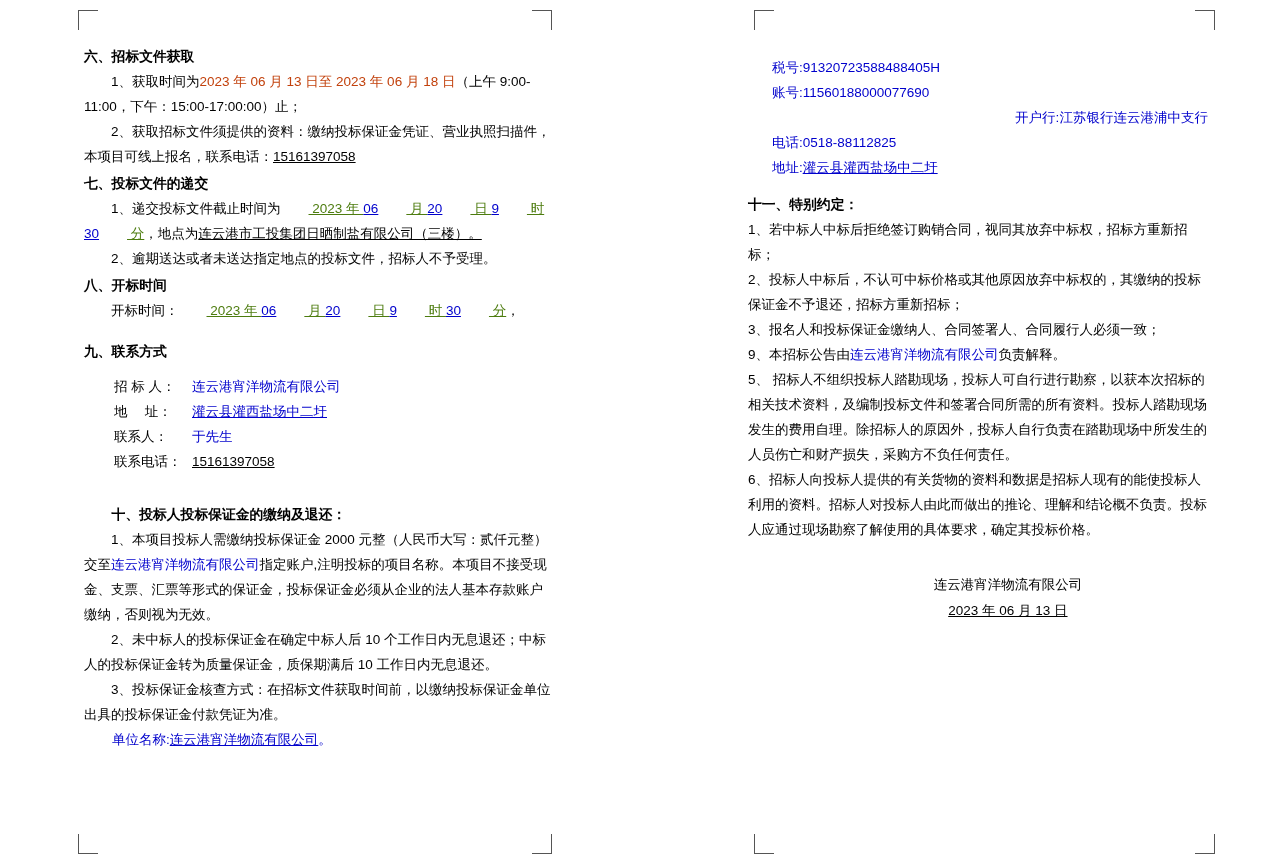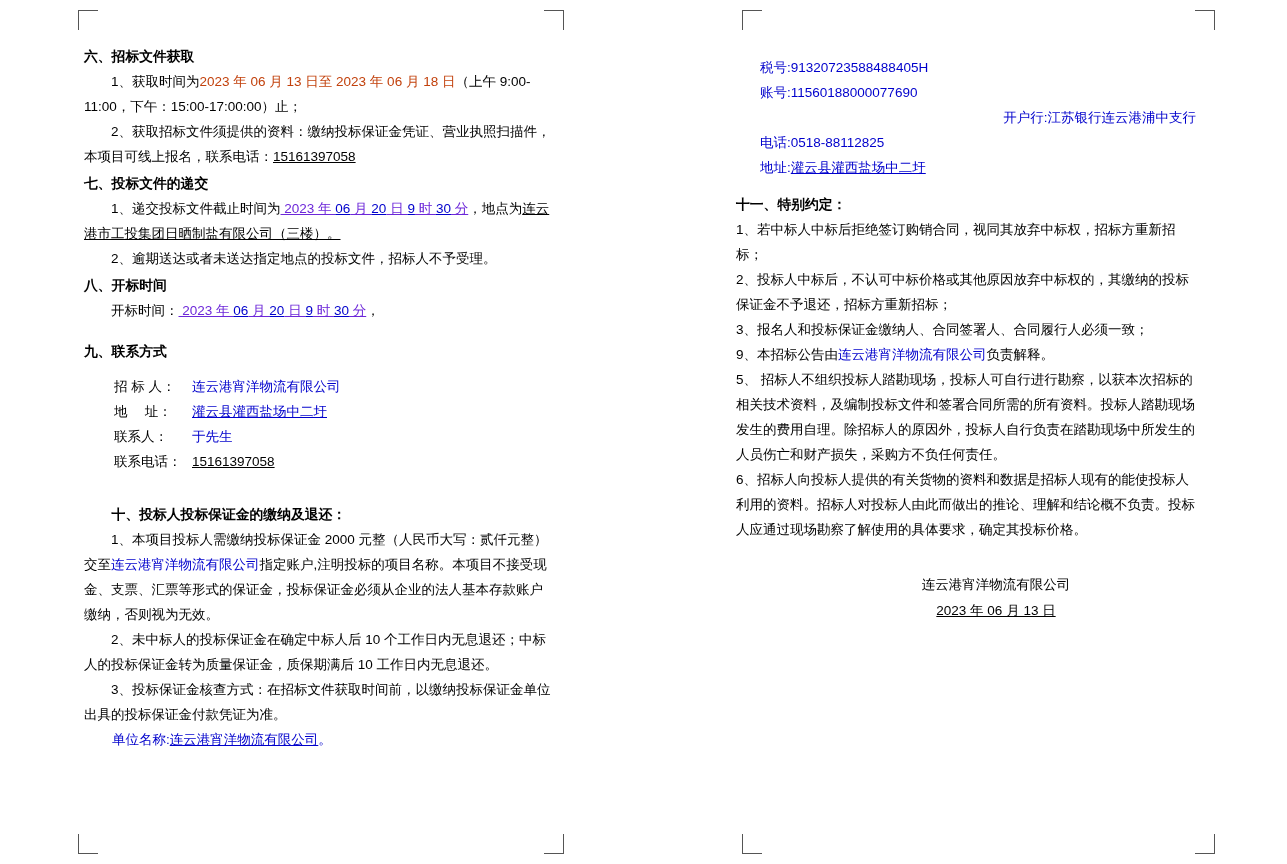--- a/index.html
+++ b/index.html
@@ -12,21 +12,21 @@
     height: 864px;
     font-family: "Liberation Sans", sans-serif;
     overflow: hidden;
   }
   .workspace {
     position: relative;
     width: 1287px;
     height: 864px;
     background: #ffffff;
     display: flex;
-    gap: 0;
+    gap: 12px;
   }
   .page {
     position: relative;
     background: #ffffff;
     box-sizing: border-box;
   }
   .page-left {
     width: 640px;
     height: 864px;
   }
@@ -83,21 +83,21 @@
     font-weight: bold;
     font-size: 13.8px;
     margin-top: 2px;
   }
   .indent {
     text-indent: 2em;
   }
   .red { color: #c2410c; }
   .blue { color: #0000cc; }
   .u { text-decoration: underline; }
-  .redu { color: #6d28d9; text-decoration: underline; }
+  .redu { color: #4d7c0f; text-decoration: underline; padding-left: 28px; }
   .blueu { color: #0000cc; text-decoration: underline; }
   .spacer-sm { height: 10px; }
   .spacer-lg { height: 26px; }
   .sign-block {
     margin-top: 30px;
     text-align: center;
     padding-left: 60px;
   }
   .sign-block p { line-height: 26px; }
   .contact-line {

